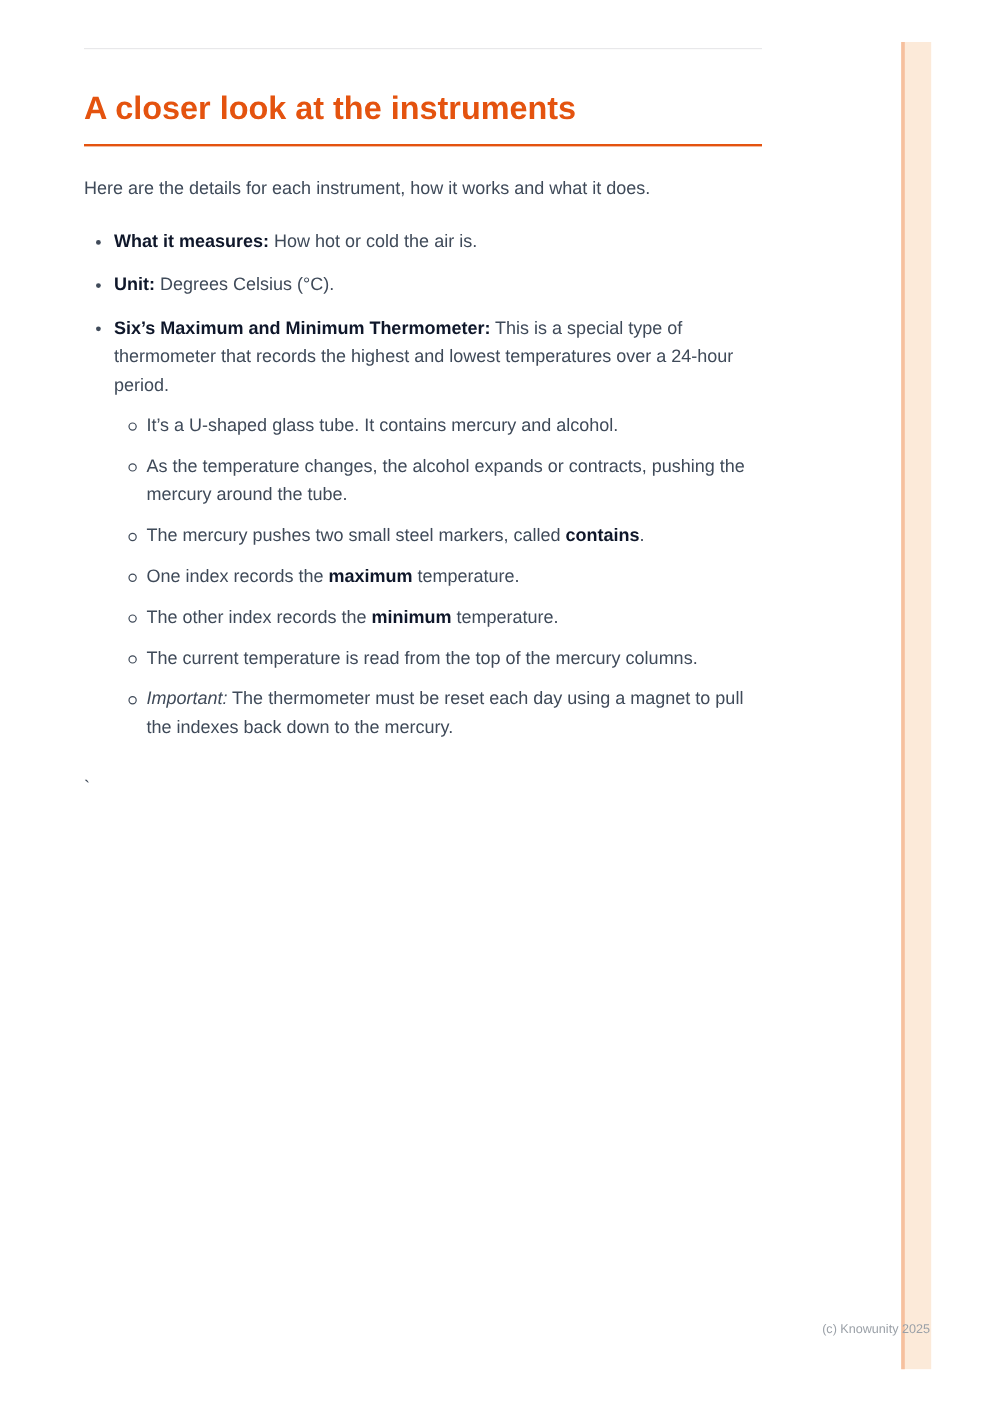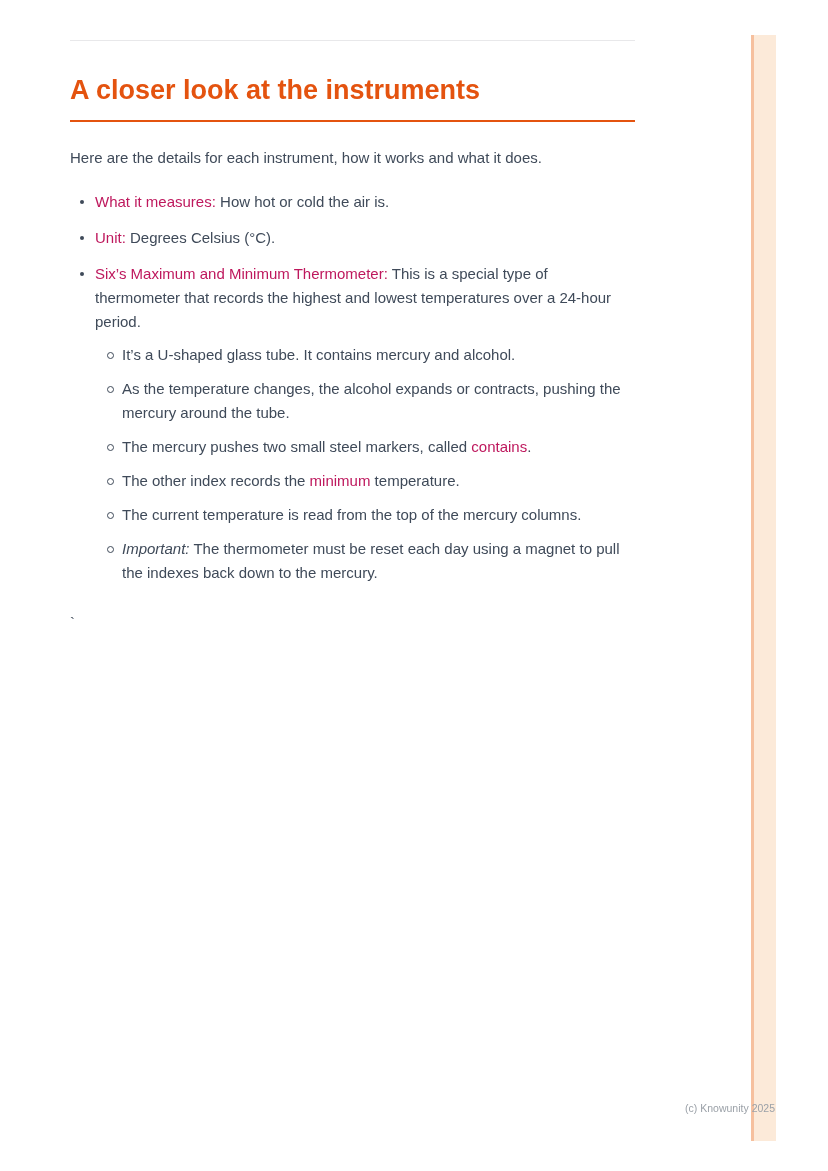--- a/index.html
+++ b/index.html
@@ -97,22 +97,22 @@
     position: absolute;
     left: 0;
     top: 8.5px;
     width: 5px;
     height: 5px;
     border-radius: 50%;
     border: 1px solid var(--body-text);
     background: transparent;
   }
   strong.lead, strong.inline-bold {
-    font-weight: 400;
-    color: #be185d;
+    font-weight: 700;
+    color: #0f172a;
   }
   em.inline-italic {
     font-style: italic;
     text-align: center;
   }
   .stray-char {
     margin-top: 26px;
     font-size: 15px;
     line-height: 24px;
     color: var(--body-text);
@@ -164,20 +164,23 @@
           <li>
             <span>It’s a U-shaped glass tube. It contains mercury and alcohol.</span>
           </li>
           <li>
             <span>As the temperature changes, the alcohol expands or contracts, pushing the mercury around the tube.</span>
           </li>
           <li>
             <span>The mercury pushes two small steel markers, called </span><strong class="inline-bold">contains</strong><span>.</span>
           </li>
           <li>
+            <span>One index records the </span><strong class="inline-bold">maximum</strong><span> temperature.</span>
+          </li>
+          <li>
             <span>The other index records the </span><strong class="inline-bold">minimum</strong><span> temperature.</span>
           </li>
           <li>
             <span>The current temperature is read from the top of the mercury columns.</span>
           </li>
           <li>
             <em class="inline-italic">Important:</em><span> The thermometer must be reset each day using a magnet to pull the indexes back down to the mercury.</span>
           </li>
         </ul>
       </li>

